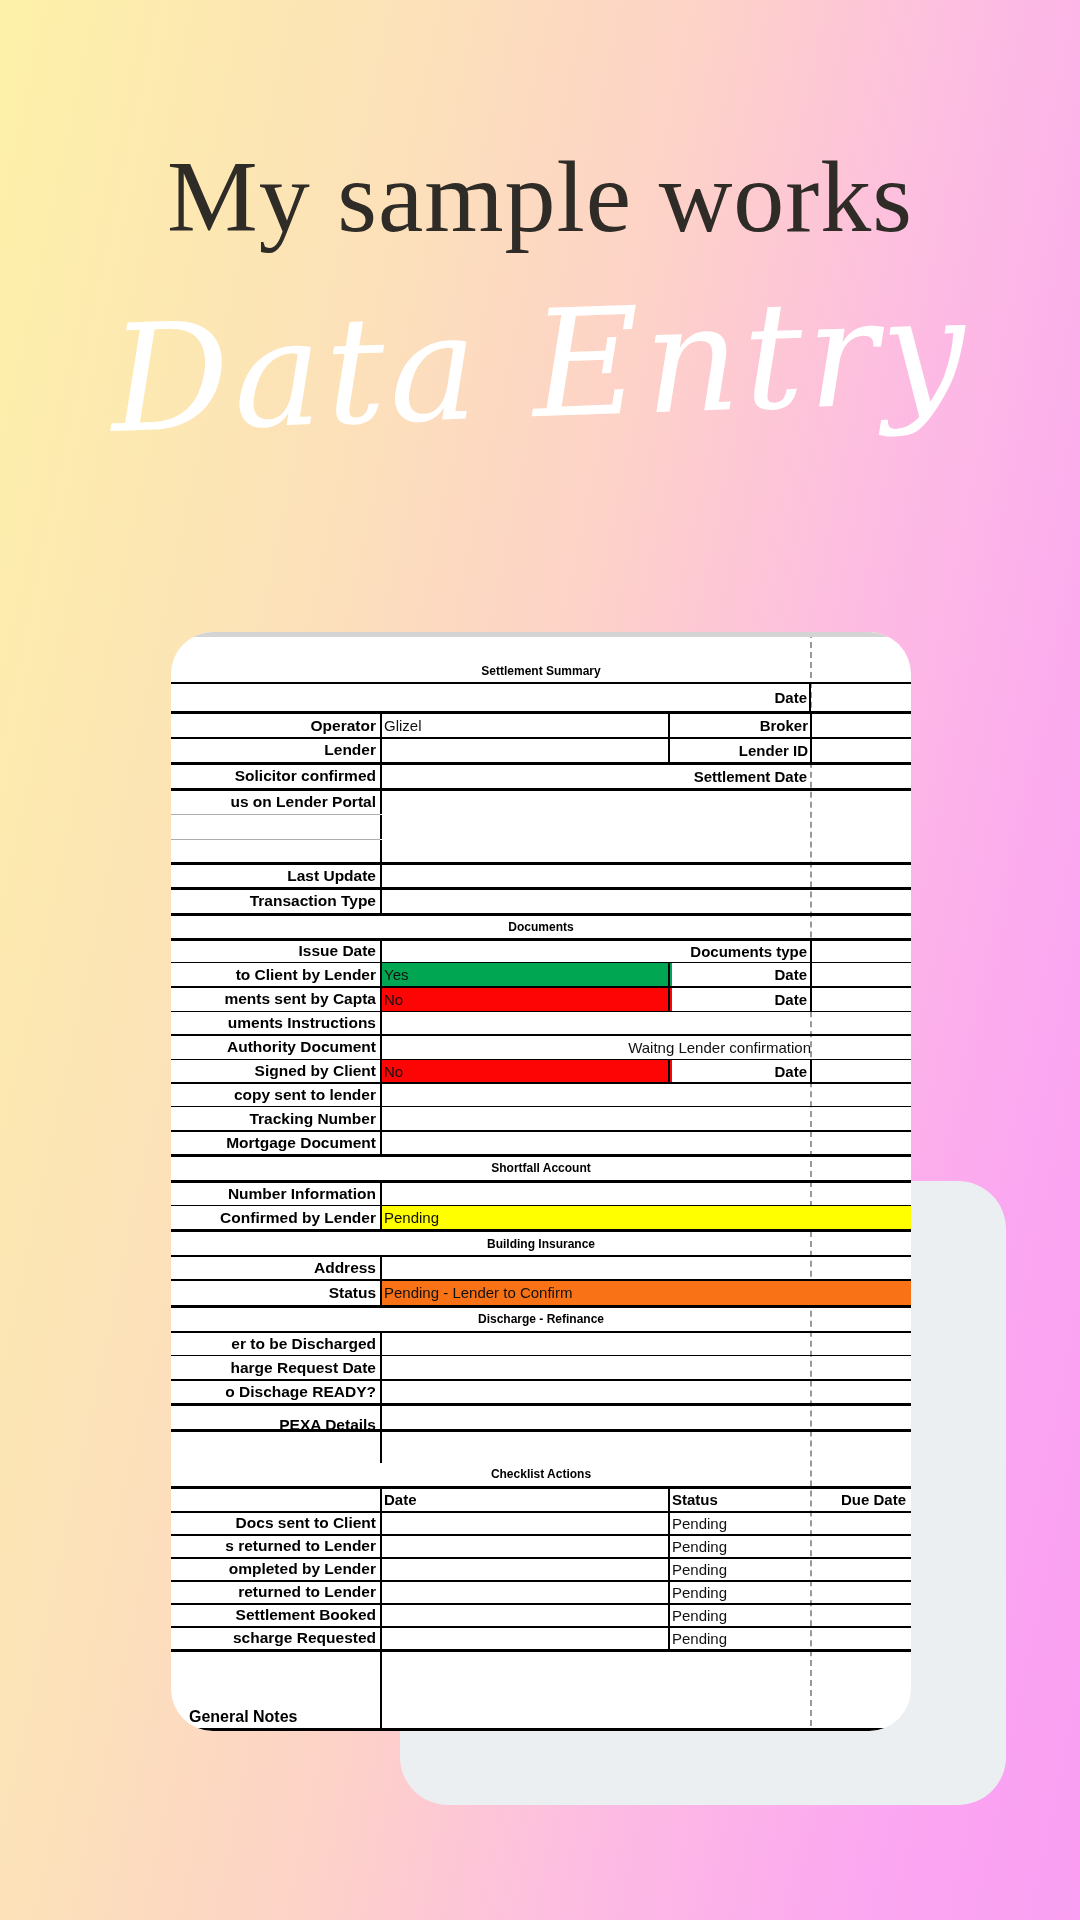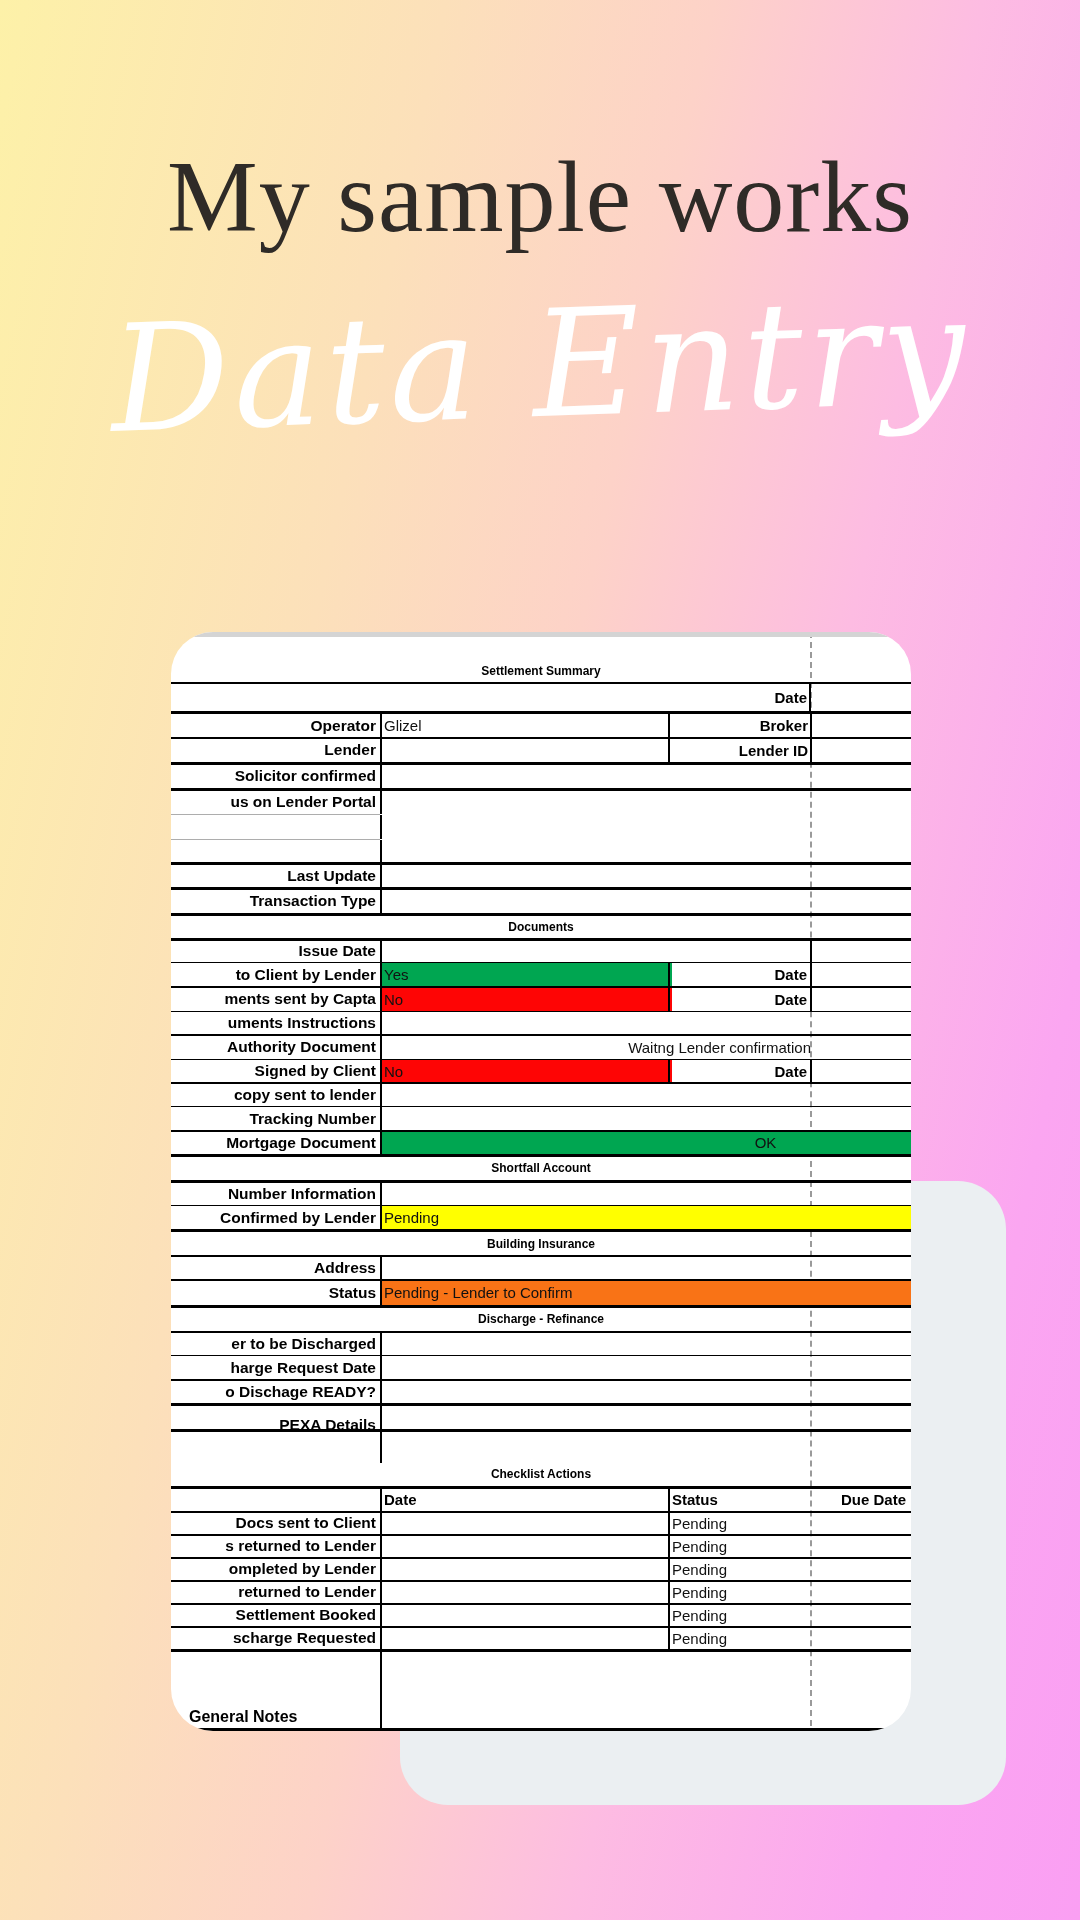--- a/index.html
+++ b/index.html
@@ -92,20 +92,21 @@
       <div class="srow" style="top: 106.5px; height: 23px; padding-left: 48px;">
         <div class="row-label">Lender</div>
         <div class="scell bold right" style="left: 497px; width: 140px;">Lender ID</div>
         <div class="vline" style="left: 209px; top: 0px; height: 26px; width: 1.5px;"></div>
         <div class="vline" style="left: 497px; top: 0px; height: 26px; width: 1.5px;"></div>
         <div class="vline" style="left: 639px; top: 0px; height: 26px; width: 1.5px;"></div>
       </div>
       <div class="hline" style="top: 129.5px; height: 3px;"></div>
       <div class="srow" style="top: 132.5px; height: 23px;">
         <div class="row-label">Solicitor confirmed</div>
+        <div class="scell bold right" style="left: 209px; width: 427px;">Settlement Date</div>
         <div class="vline" style="left: 209px; top: 0px; height: 26px; width: 1.5px;"></div>
       </div>
       <div class="hline" style="top: 155.5px; height: 3px;"></div>
       <div class="srow" style="top: 158.5px; height: 23px;">
         <div class="row-label">us on Lender Portal</div>
         <div class="vline" style="left: 209px; top: 0px; height: 23px; width: 1.5px;"></div>
       </div>
       <div class="hline-label" style="top: 181.5px; height: 1px;"></div>
       <div class="srow" style="top: 182.5px; height: 24px;">
         <div class="vline" style="left: 209px; top: 0px; height: 24px; width: 1.5px;"></div>
@@ -124,20 +125,21 @@
         <div class="row-label">Transaction Type</div>
         <div class="vline" style="left: 209px; top: 0px; height: 26px; width: 1.5px;"></div>
       </div>
       <div class="hline" style="top: 280.5px; height: 3px;"></div>
       <div class="srow" style="top: 283.5px; height: 22px;">
         <div class="sec-text">Documents</div>
       </div>
       <div class="hline" style="top: 305.5px; height: 3px;"></div>
       <div class="srow" style="top: 308.5px; height: 21px;">
         <div class="row-label">Issue Date</div>
+        <div class="scell bold right" style="left: 209px; width: 427px;">Documents type</div>
         <div class="vline" style="left: 209px; top: 0px; height: 22.5px; width: 1.5px;"></div>
         <div class="vline" style="left: 639px; top: 0px; height: 22.5px; width: 1.5px;"></div>
       </div>
       <div class="hline" style="top: 329.5px; height: 1.5px;"></div>
       <div class="srow" style="top: 331px; height: 23px;">
         <div class="row-label">to Client by Lender</div>
         <div class="scell" style="left: 209px; width: 288px; background: rgb(0, 166, 81); padding-left: 4px;">Yes</div>
         <div class="scell bold right" style="left: 497px; width: 139px;">Date</div>
         <div class="vline" style="left: 209px; top: 0px; height: 24.5px; width: 1.5px;"></div>
         <div class="vline" style="left: 497px; top: 0px; height: 24.5px; width: 1.5px;"></div>
@@ -178,21 +180,20 @@
         <div class="vline" style="left: 209px; top: 0px; height: 23.5px; width: 1.5px;"></div>
       </div>
       <div class="hline" style="top: 473.5px; height: 1.5px;"></div>
       <div class="srow" style="top: 475px; height: 23px;">
         <div class="row-label">Tracking Number</div>
         <div class="vline" style="left: 209px; top: 0px; height: 24.5px; width: 1.5px;"></div>
       </div>
       <div class="hline" style="top: 498px; height: 1.5px;"></div>
       <div class="srow" style="top: 499.5px; height: 22px; text-align: right;">
         <div class="row-label">Mortgage Document</div>
-        <div class="scell center" style="left: 209px; width: 531px; background: rgb(0, 166, 81); padding-left: 120px;">OK</div>
         <div class="vline" style="left: 209px; top: 0px; height: 25px; width: 1.5px;"></div>
       </div>
       <div class="hline" style="top: 521.5px; height: 3px;"></div>
       <div class="srow" style="top: 524.5px; height: 23px;">
         <div class="sec-text">Shortfall Account</div>
       </div>
       <div class="hline" style="top: 547.5px; height: 3px;"></div>
       <div class="srow" style="top: 550.5px; height: 22px;">
         <div class="row-label">Number Information</div>
         <div class="vline" style="left: 209px; top: 0px; height: 23.5px; width: 1.5px;"></div>

